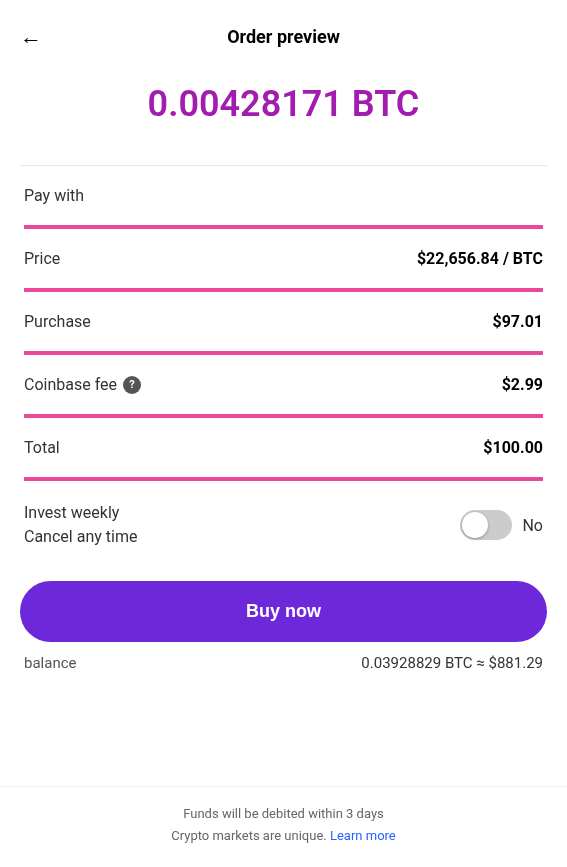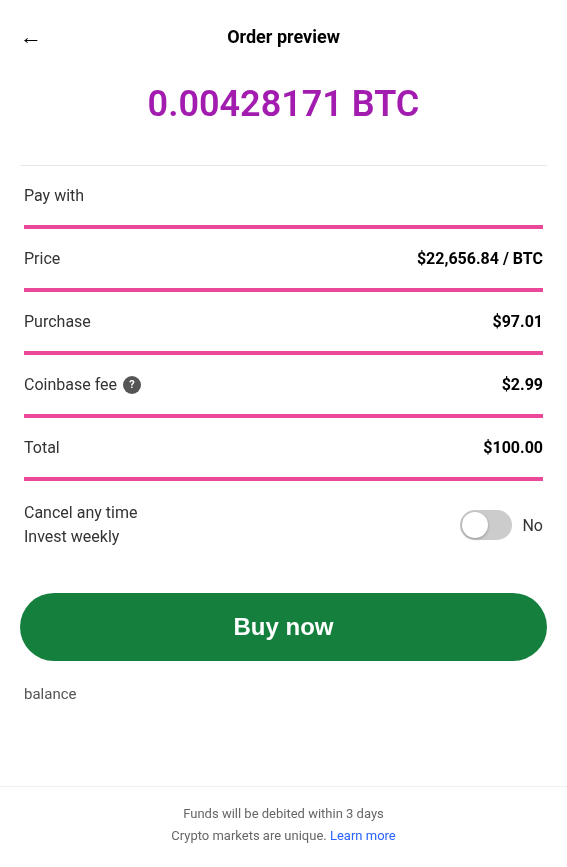--- a/index.html
+++ b/index.html
@@ -181,28 +181,28 @@
       left: 2px;
       box-shadow: 0 1px 3px rgba(0,0,0,0.3);
     }
 
     .toggle-no {
       font-size: 16px;
       color: #333;
     }
 
     .buy-button {
-      margin: 24px 20px;
+      margin: 12px 20px;
       width: calc(100% - 40px);
       padding: 20px;
-      background: #15803d;
+      background: #6d28d9;
       color: white;
       border: none;
       border-radius: 40px;
-      font-size: 24px;
+      font-size: 18px;
       font-weight: 600;
       cursor: pointer;
       text-align: center;
     }
 
     .balance-row {
       display: flex;
       justify-content: space-between;
       align-items: center;
       padding: 0 24px 20px;
@@ -287,41 +287,42 @@
     <span class="detail-value">$2.99</span>
   </div>
 
   <div class="detail-row">
     <span class="detail-label">Total</span>
     <span class="detail-value">$100.00</span>
   </div>
 
   <div class="invest-row">
     <div class="invest-label">
+      <div>Invest weekly</div>
       <div>Cancel any time</div>
-      <div>Invest weekly</div>
     </div>
     <div class="invest-right">
       <div class="toggle-container">
         <div class="toggle-track">
           <div class="toggle-thumb"></div>
         </div>
       </div>
       <span class="toggle-no">No</span>
     </div>
   </div>
 
 </div>
 
 
 <button class="buy-button">Buy now</button>
 
 
 <div class="balance-row">
   <span class="balance-label">balance</span>
+  <span class="balance-value">0.03928829 BTC ≈ $881.29</span>
 </div>
 
 
 <div class="footer">
   <div class="footer-text">
     <span>Funds will be debited within 3 days</span><br>
     <span>Crypto markets are unique.</span>
     <a class="learn-more">Learn more</a>
   </div>
 </div>

